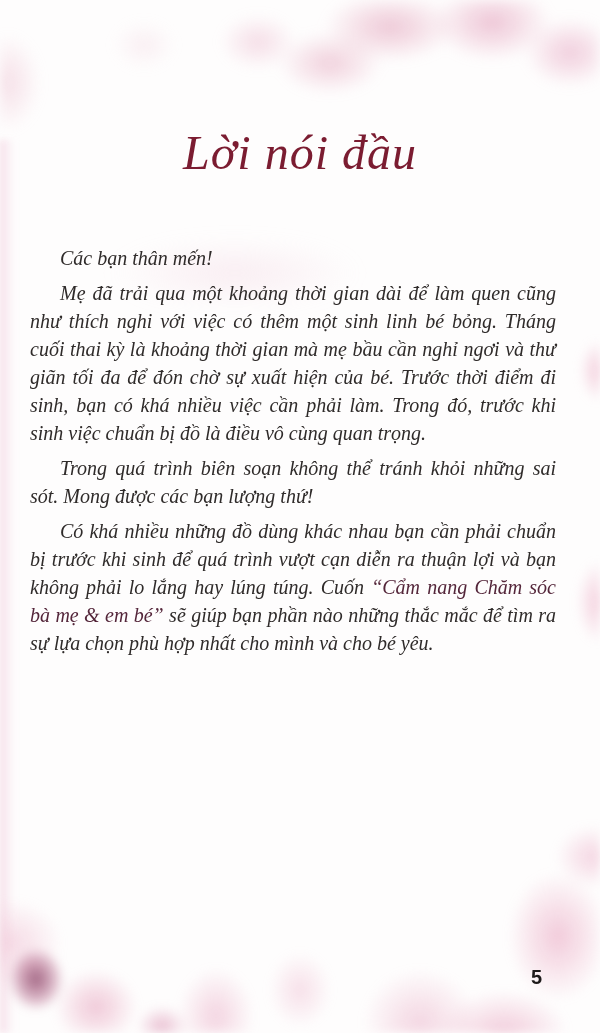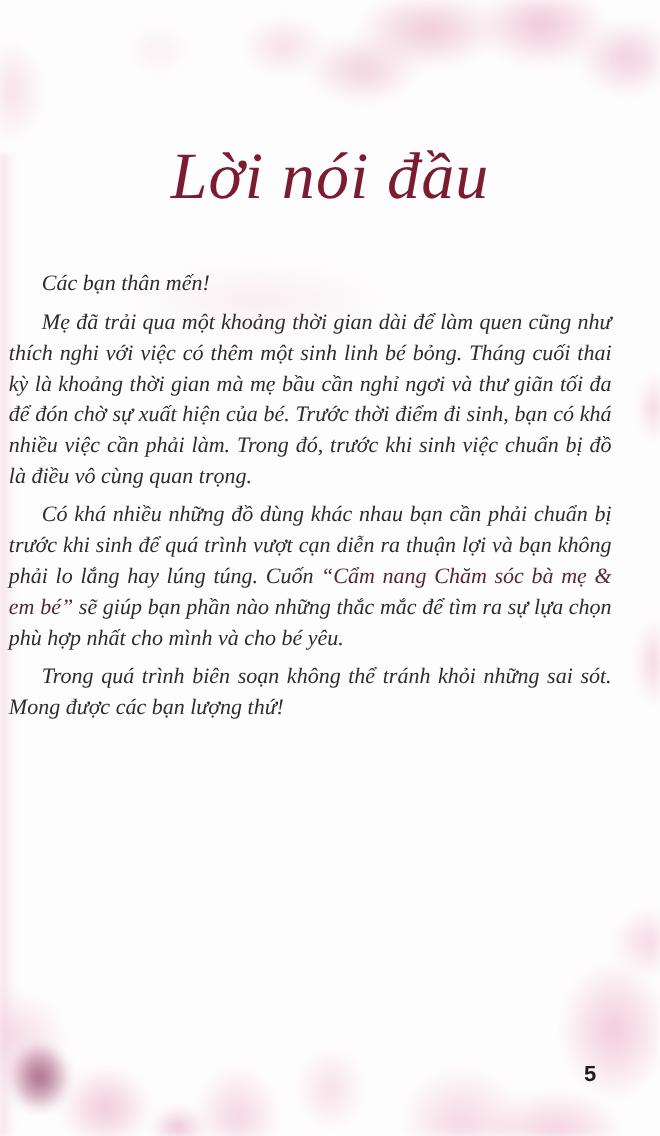--- a/index.html
+++ b/index.html
@@ -48,26 +48,26 @@
       radial-gradient(80px 75px at 70% 95%, rgba(232,168,194,.45), transparent 72%),
       radial-gradient(70px 90px at 93% 55%, rgba(233,162,190,.55), transparent 72%),
       radial-gradient(55px 45px at 99% 18%, rgba(236,175,200,.50), transparent 70%),
       radial-gradient(90px 60px at 84% 100%, rgba(230,155,185,.50), transparent 72%),
       radial-gradient(36px 30px at 27% 97%, rgba(210,120,160,.45), transparent 70%);
   }
   .title{
     position:absolute;left:0;right:0;top:124px;z-index:1;
     margin:0;text-align:center;
     font-style:italic;font-weight:normal;
-    font-size:60px;line-height:1.2;
+    font-size:48px;line-height:1.2;
     color:#7b1c31;
     letter-spacing:1px;
   }
   .content{
-    position:absolute;left:8px;right:44px;top:244px;z-index:1;
+    position:absolute;left:30px;right:44px;top:244px;z-index:1;
     font-style:italic;
     font-size:20px;line-height:28px;
     color:#2f2b2a;
   }
   .content p{margin:0 0 7px 0;text-indent:30px;text-align:justify;}
   .content p.greeting{text-align:left;}
   .book-title{color:#54263a;}
   .signature{
     text-align:right !important;text-indent:0 !important;
     font-weight:bold;margin-top:12px !important;padding-right:20px;
@@ -86,18 +86,18 @@
   <div class="deco deco-smudge"></div>
   <div class="deco deco-left"></div>
   <div class="deco deco-right"></div>
   <div class="deco deco-bottom"></div>
 
   <h1 class="title">Lời nói đầu</h1>
 
   <div class="content">
     <p class="greeting">Các bạn thân mến!</p>
     <p>Mẹ đã trải qua một khoảng thời gian dài để làm quen cũng như thích nghi với việc có thêm một sinh linh bé bỏng. Tháng cuối thai kỳ là khoảng thời gian mà mẹ bầu cần nghỉ ngơi và thư giãn tối đa để đón chờ sự xuất hiện của bé. Trước thời điểm đi sinh, bạn có khá nhiều việc cần phải làm. Trong đó, trước khi sinh việc chuẩn bị đồ là điều vô cùng quan trọng.</p>
+    <p>Trong quá trình biên soạn không thể tránh khỏi những sai sót. Mong được các bạn lượng thứ!</p>
     <p><span>Có khá nhiều những đồ dùng khác nhau bạn cần phải chuẩn bị trước khi sinh để quá trình vượt cạn diễn ra thuận lợi và bạn không phải lo lắng hay lúng túng. Cuốn </span><span class="book-title">“Cẩm nang Chăm sóc bà mẹ &amp; em bé”</span><span> sẽ giúp bạn phần nào những thắc mắc để tìm ra sự lựa chọn phù hợp nhất cho mình và cho bé yêu.</span></p>
-    <p>Trong quá trình biên soạn không thể tránh khỏi những sai sót. Mong được các bạn lượng thứ!</p>
   </div>
 
   <div class="page-number">5</div>
 </div>
 
 </body></html>

